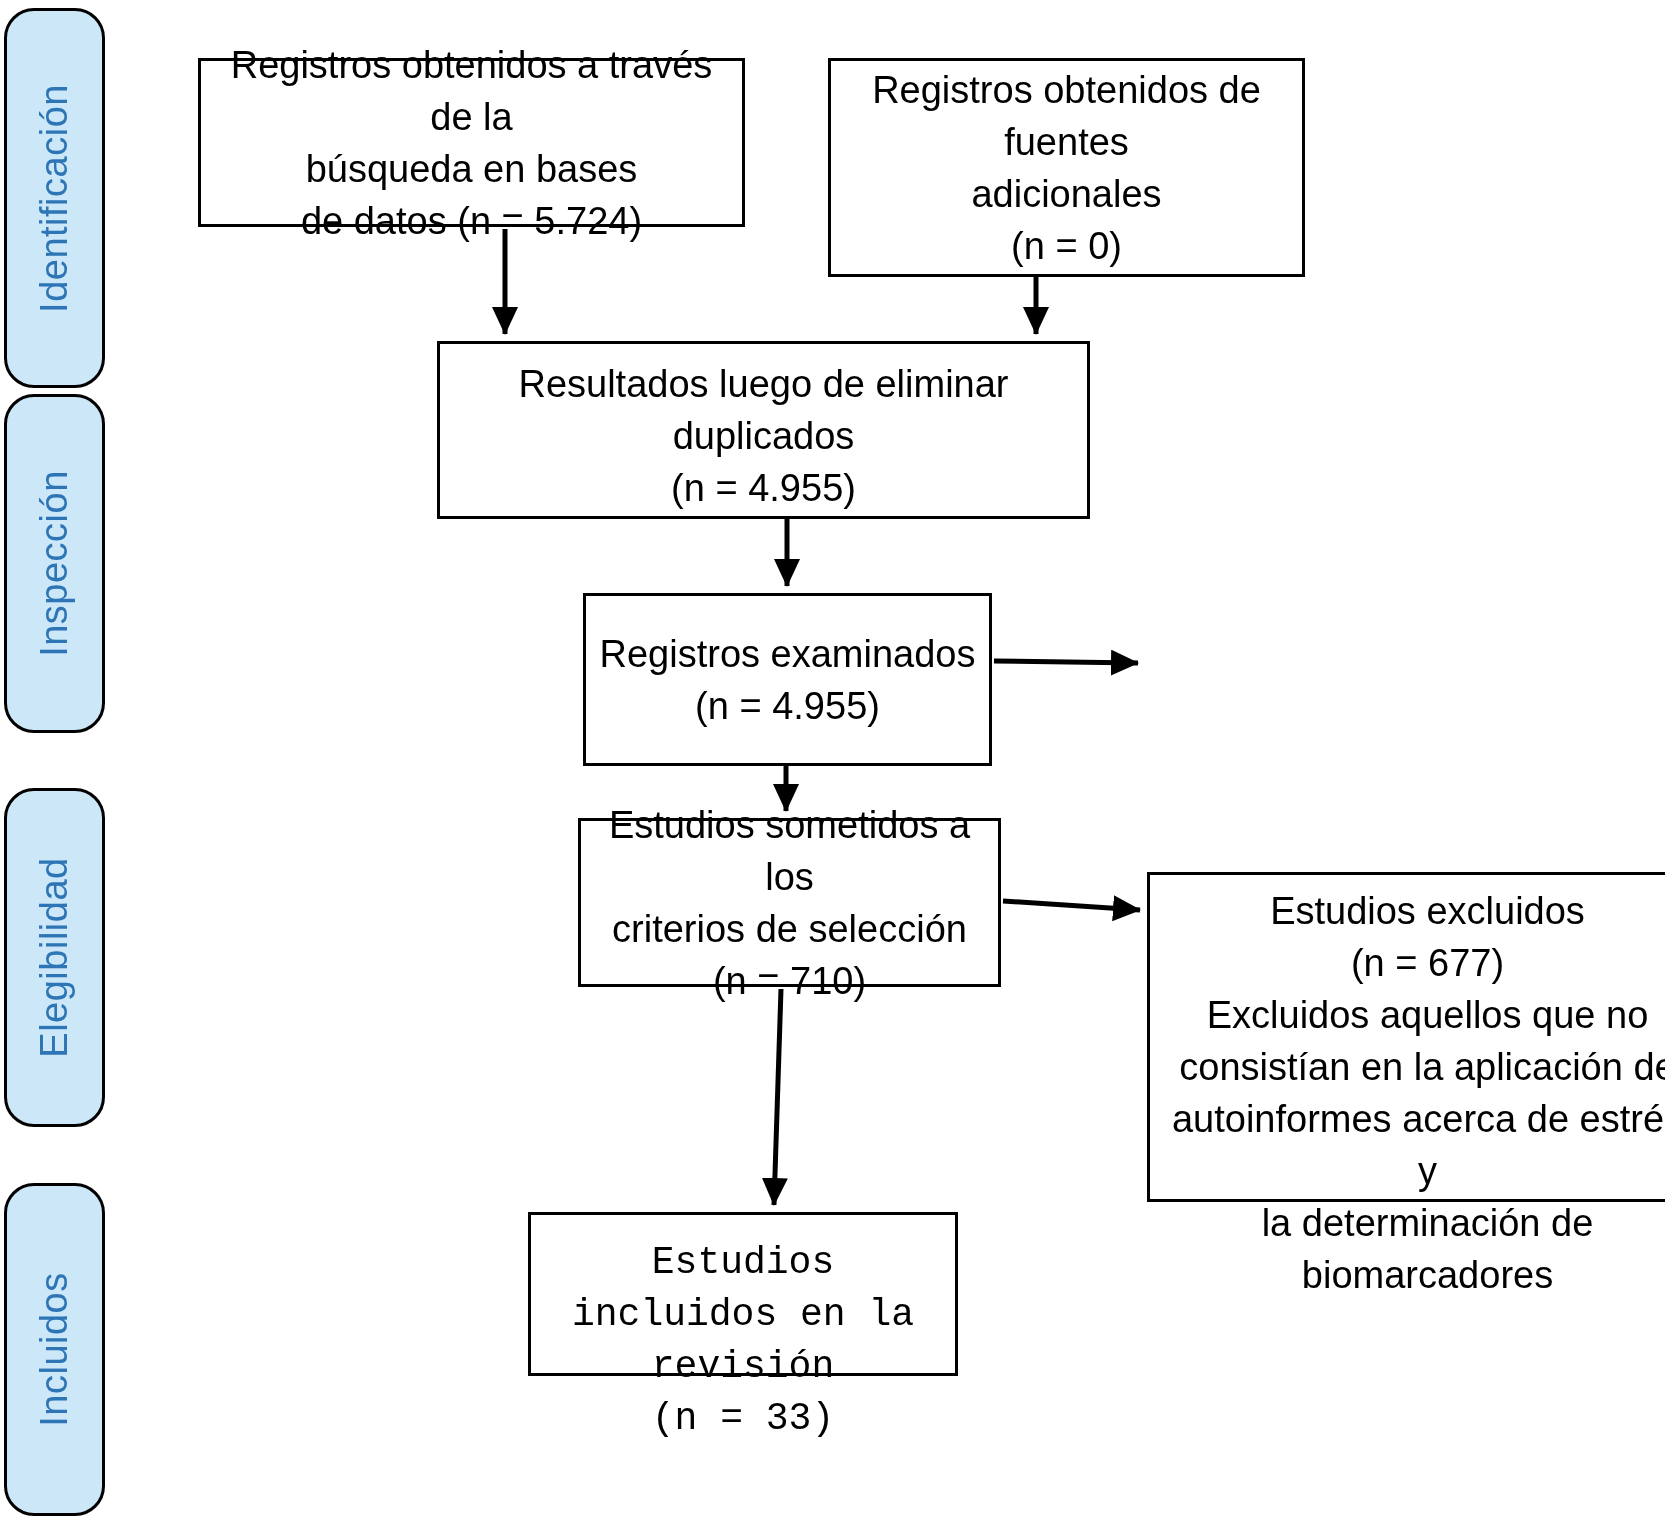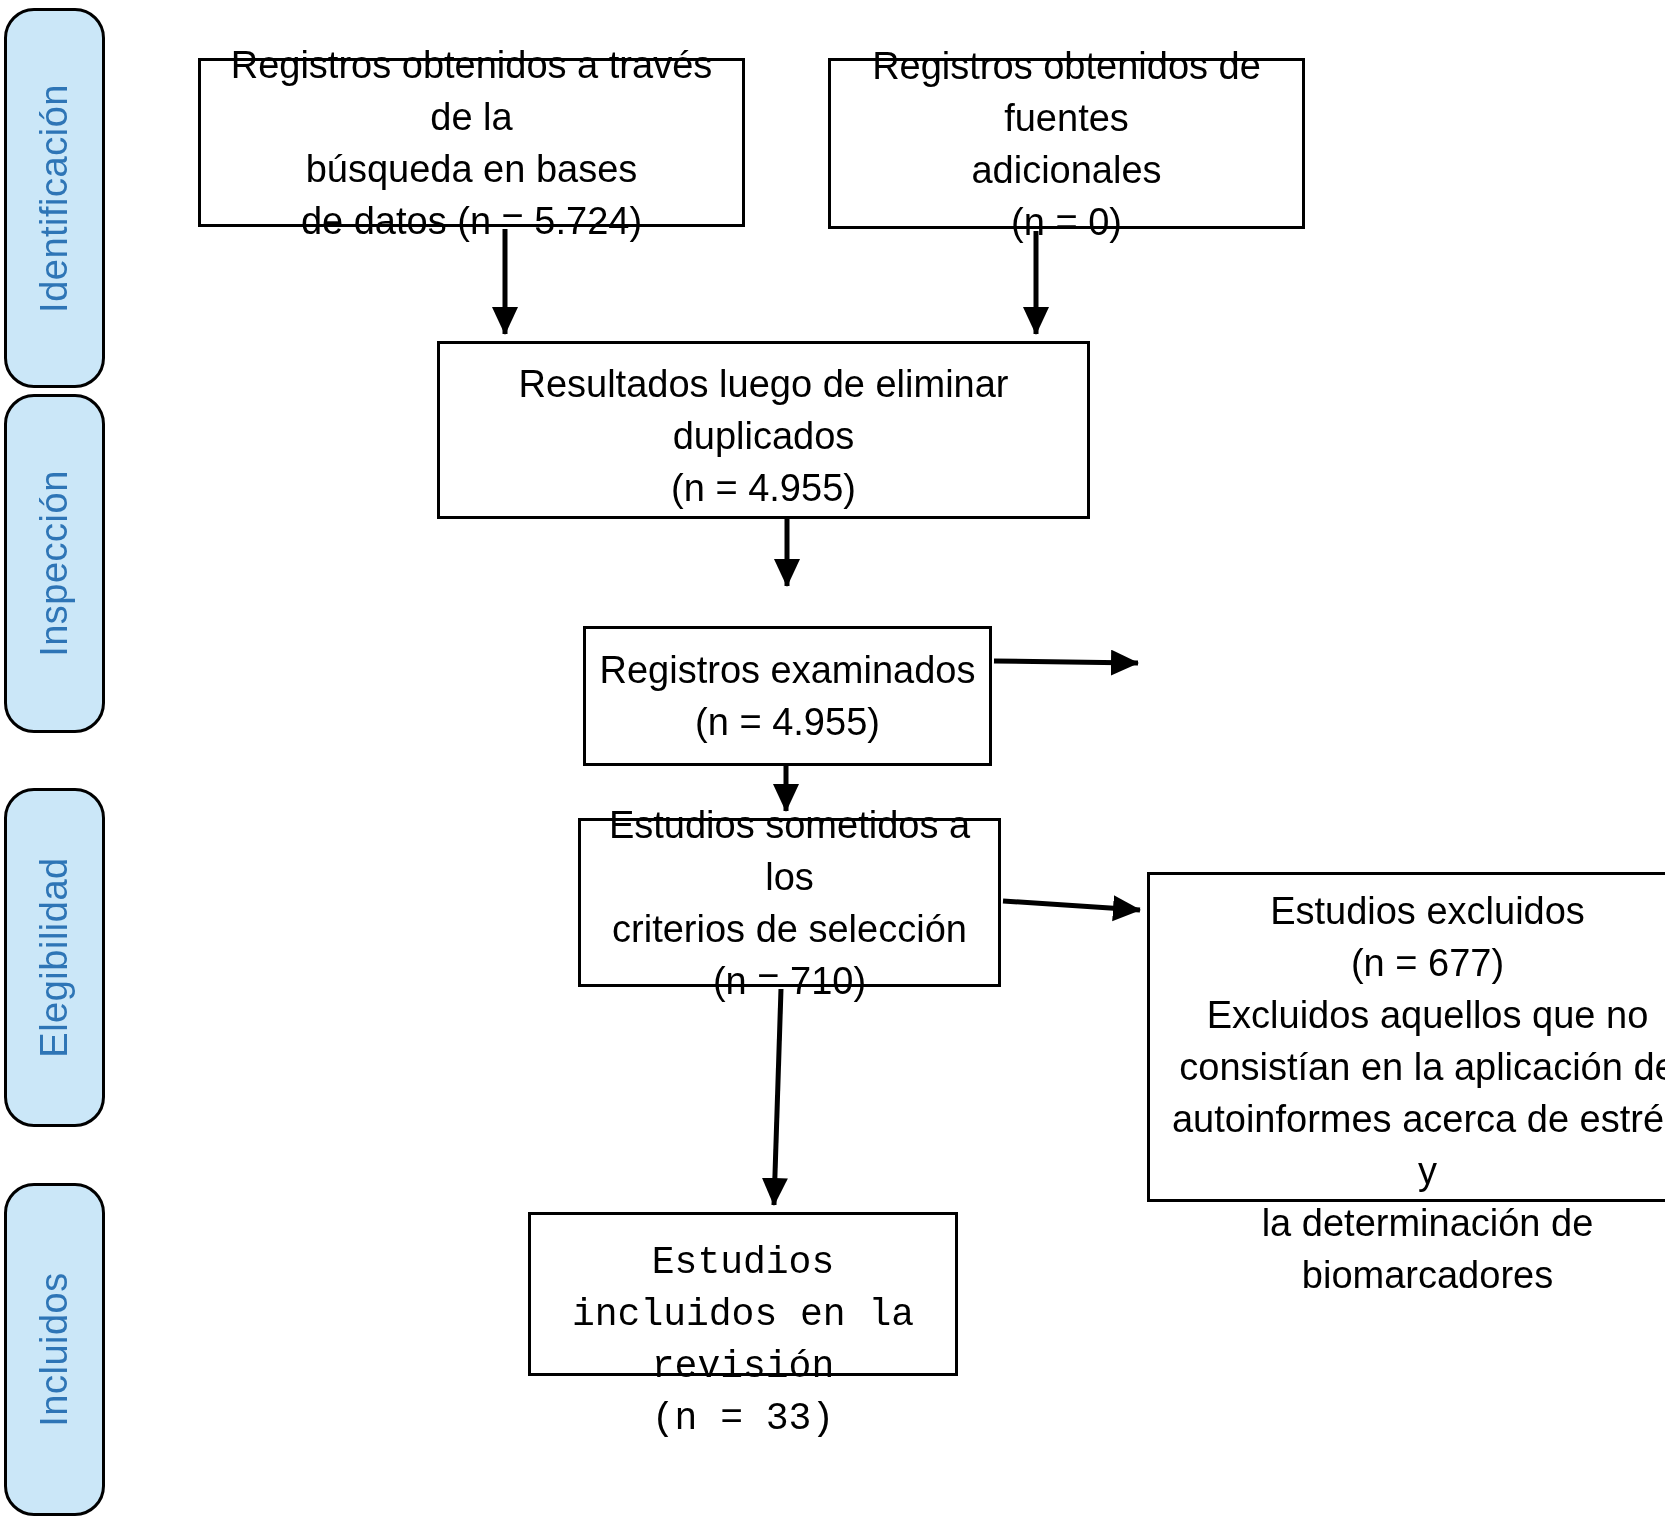--- a/index.html
+++ b/index.html
@@ -103,32 +103,32 @@
   <div class="stage" style="top:1183px; height:333px;">
     <span class="stage-label">Incluidos</span>
   </div>
 
   <div class="fbox" style="left:198px; top:58px; width:547px; height:169px;">
     <div class="fbox-text">Registros obtenidos a través de la
 búsqueda en bases
 de datos (n = 5.724)</div>
   </div>
 
-  <div class="fbox" style="left:828px; top:58px; width:477px; height:171px;">
+  <div class="fbox" style="left:828px; top:58px; width:477px; height:219px;">
     <div class="fbox-text">Registros obtenidos de fuentes
 adicionales
 (n = 0)</div>
   </div>
 
   <div class="fbox top pt14" style="left:437px; top:341px; width:653px; height:178px;">
     <div class="fbox-text">Resultados luego de eliminar duplicados
 (n = 4.955)</div>
   </div>
 
-  <div class="fbox" style="left:583px; top:626px; width:409px; height:140px;">
+  <div class="fbox" style="left:583px; top:593px; width:409px; height:173px;">
     <div class="fbox-text">Registros examinados
 (n = 4.955)</div>
   </div>
 
 
   <div class="fbox" style="left:578px; top:818px; width:423px; height:169px;">
     <div class="fbox-text">Estudios sometidos a los
 criterios de selección
 (n = 710)</div>
   </div>

